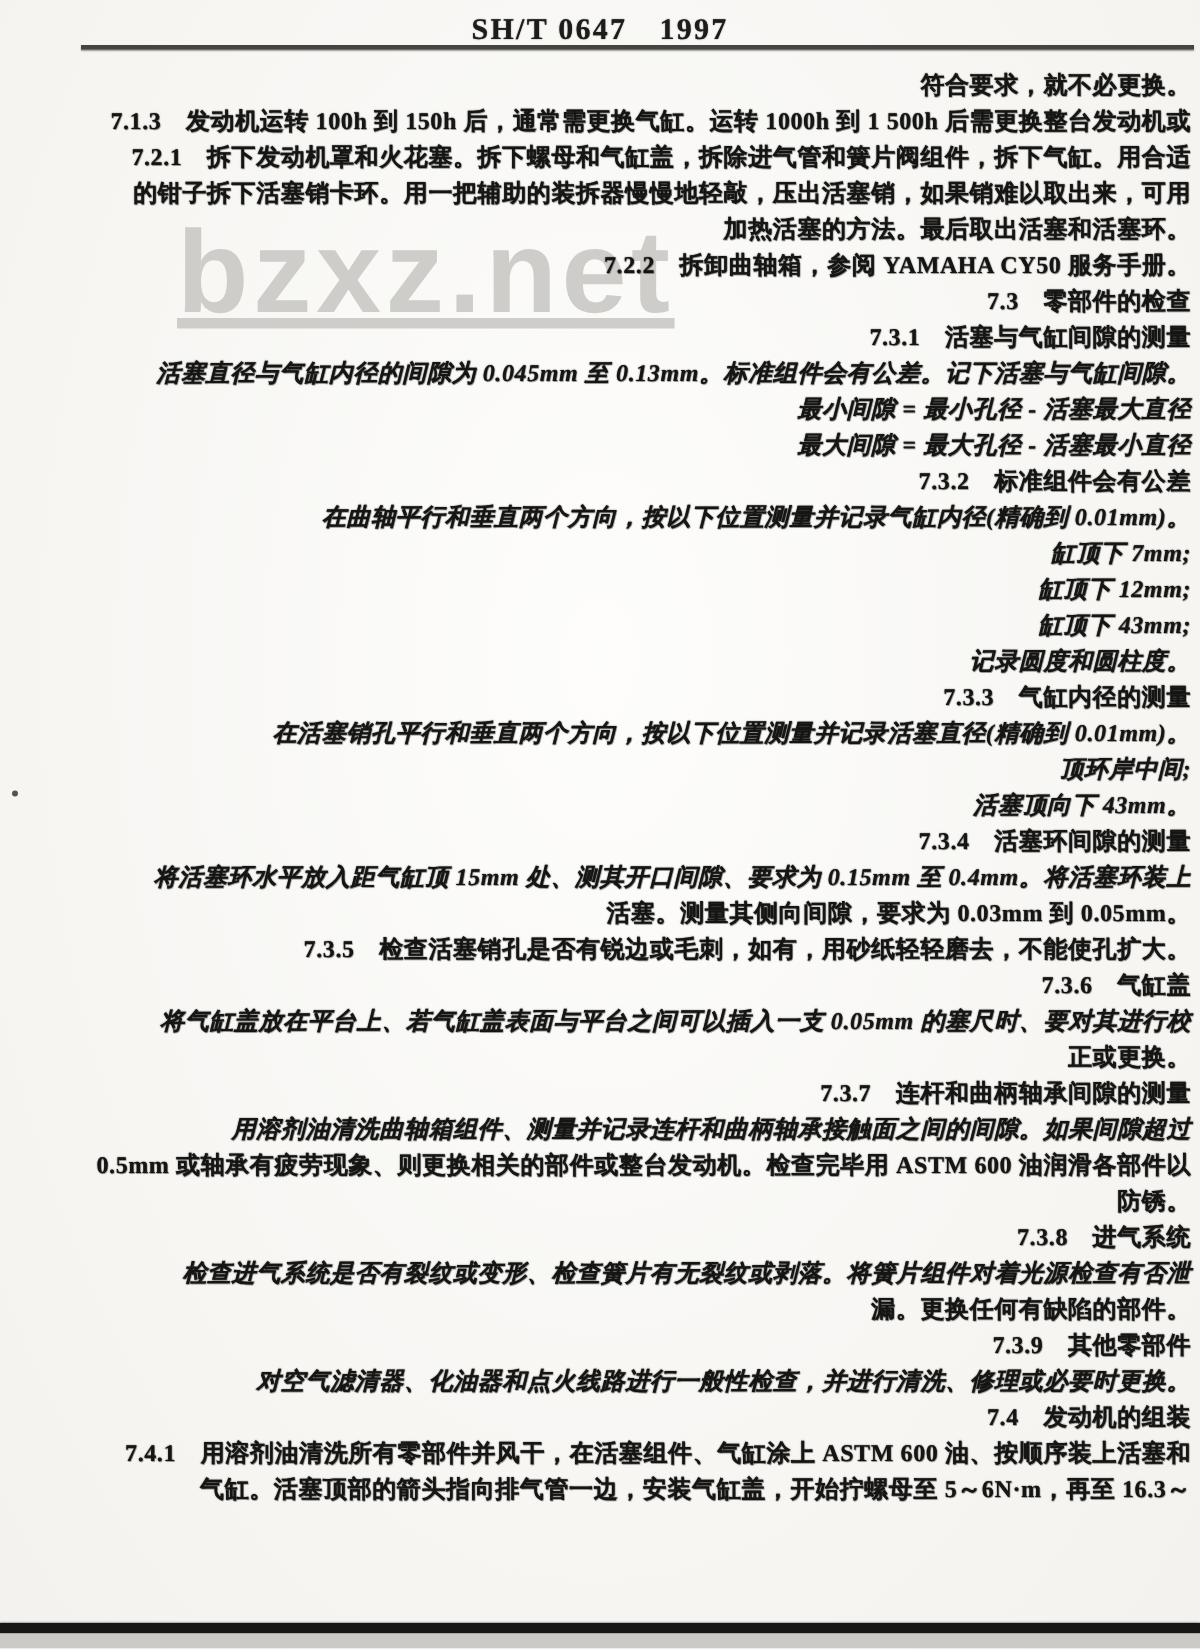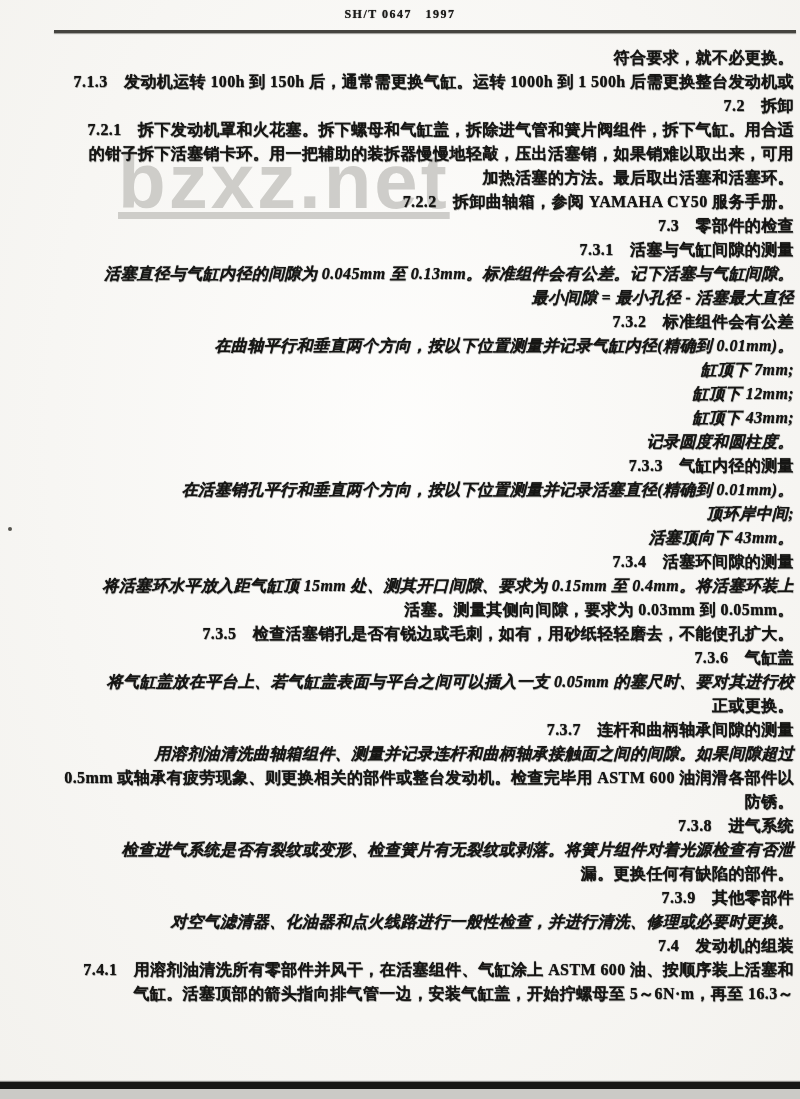--- a/index.html
+++ b/index.html
@@ -16,21 +16,21 @@
     background-image: radial-gradient(ellipse at 50% 40%, rgba(255,255,255,0.6) 0%, rgba(228,226,220,0.35) 100%);
     overflow: hidden;
     font-family: "Liberation Serif", "DejaVu Serif", serif;
   }
   .header-number {
     position: absolute;
     top: 6px;
     left: 0;
     width: 100%;
     text-align: center;
-    font-size: 12px;
+    font-size: 20px;
     font-weight: bold;
     letter-spacing: 1.5px;
     color: #1c1c1a;
     white-space: pre;
     text-shadow: 0 0 0.8px rgba(25,25,25,0.85);
   }
   .header-rule {
     position: absolute;
     top: 30px;
     left: 54px;
@@ -108,29 +108,29 @@
 </head>
 <body>
 
 <div class="page">
   <div class="header-number">SH/T 0647　1997</div>
   <div class="header-rule"></div>
   <div class="watermark">bzxz.net</div>
   <div class="text-block" id="text-block">
       <div class="line">符合要求，就不必更换。</div>
       <div class="line">7.1.3　发动机运转 100h 到 150h 后，通常需更换气缸。运转 1000h 到 1 500h 后需更换整台发动机或</div>
-      <div class="line">7.2　拆卸</div>
       <div class="line">7.2.1　拆下发动机罩和火花塞。拆下螺母和气缸盖，拆除进气管和簧片阀组件，拆下气缸。用合适</div>
       <div class="line">的钳子拆下活塞销卡环。用一把辅助的装拆器慢慢地轻敲，压出活塞销，如果销难以取出来，可用</div>
       <div class="line">加热活塞的方法。最后取出活塞和活塞环。</div>
       <div class="line">7.2.2　拆卸曲轴箱，参阅 YAMAHA CY50 服务手册。</div>
       <div class="line">7.3　零部件的检查</div>
       <div class="line">7.3.1　活塞与气缸间隙的测量</div>
       <div class="line indent">活塞直径与气缸内径的间隙为 0.045mm 至 0.13mm。标准组件会有公差。记下活塞与气缸间隙。</div>
       <div class="line indent">最小间隙 = 最小孔径 - 活塞最大直径</div>
+      <div class="line indent">最大间隙 = 最大孔径 - 活塞最小直径</div>
       <div class="line">7.3.2　标准组件会有公差</div>
       <div class="line indent">在曲轴平行和垂直两个方向，按以下位置测量并记录气缸内径(精确到 0.01mm)。</div>
       <div class="line indent">缸顶下 7mm;</div>
       <div class="line indent">缸顶下 12mm;</div>
       <div class="line indent">缸顶下 43mm;</div>
       <div class="line indent">记录圆度和圆柱度。</div>
       <div class="line">7.3.3　气缸内径的测量</div>
       <div class="line indent">在活塞销孔平行和垂直两个方向，按以下位置测量并记录活塞直径(精确到 0.01mm)。</div>
       <div class="line indent">顶环岸中间;</div>
       <div class="line indent">活塞顶向下 43mm。</div>

